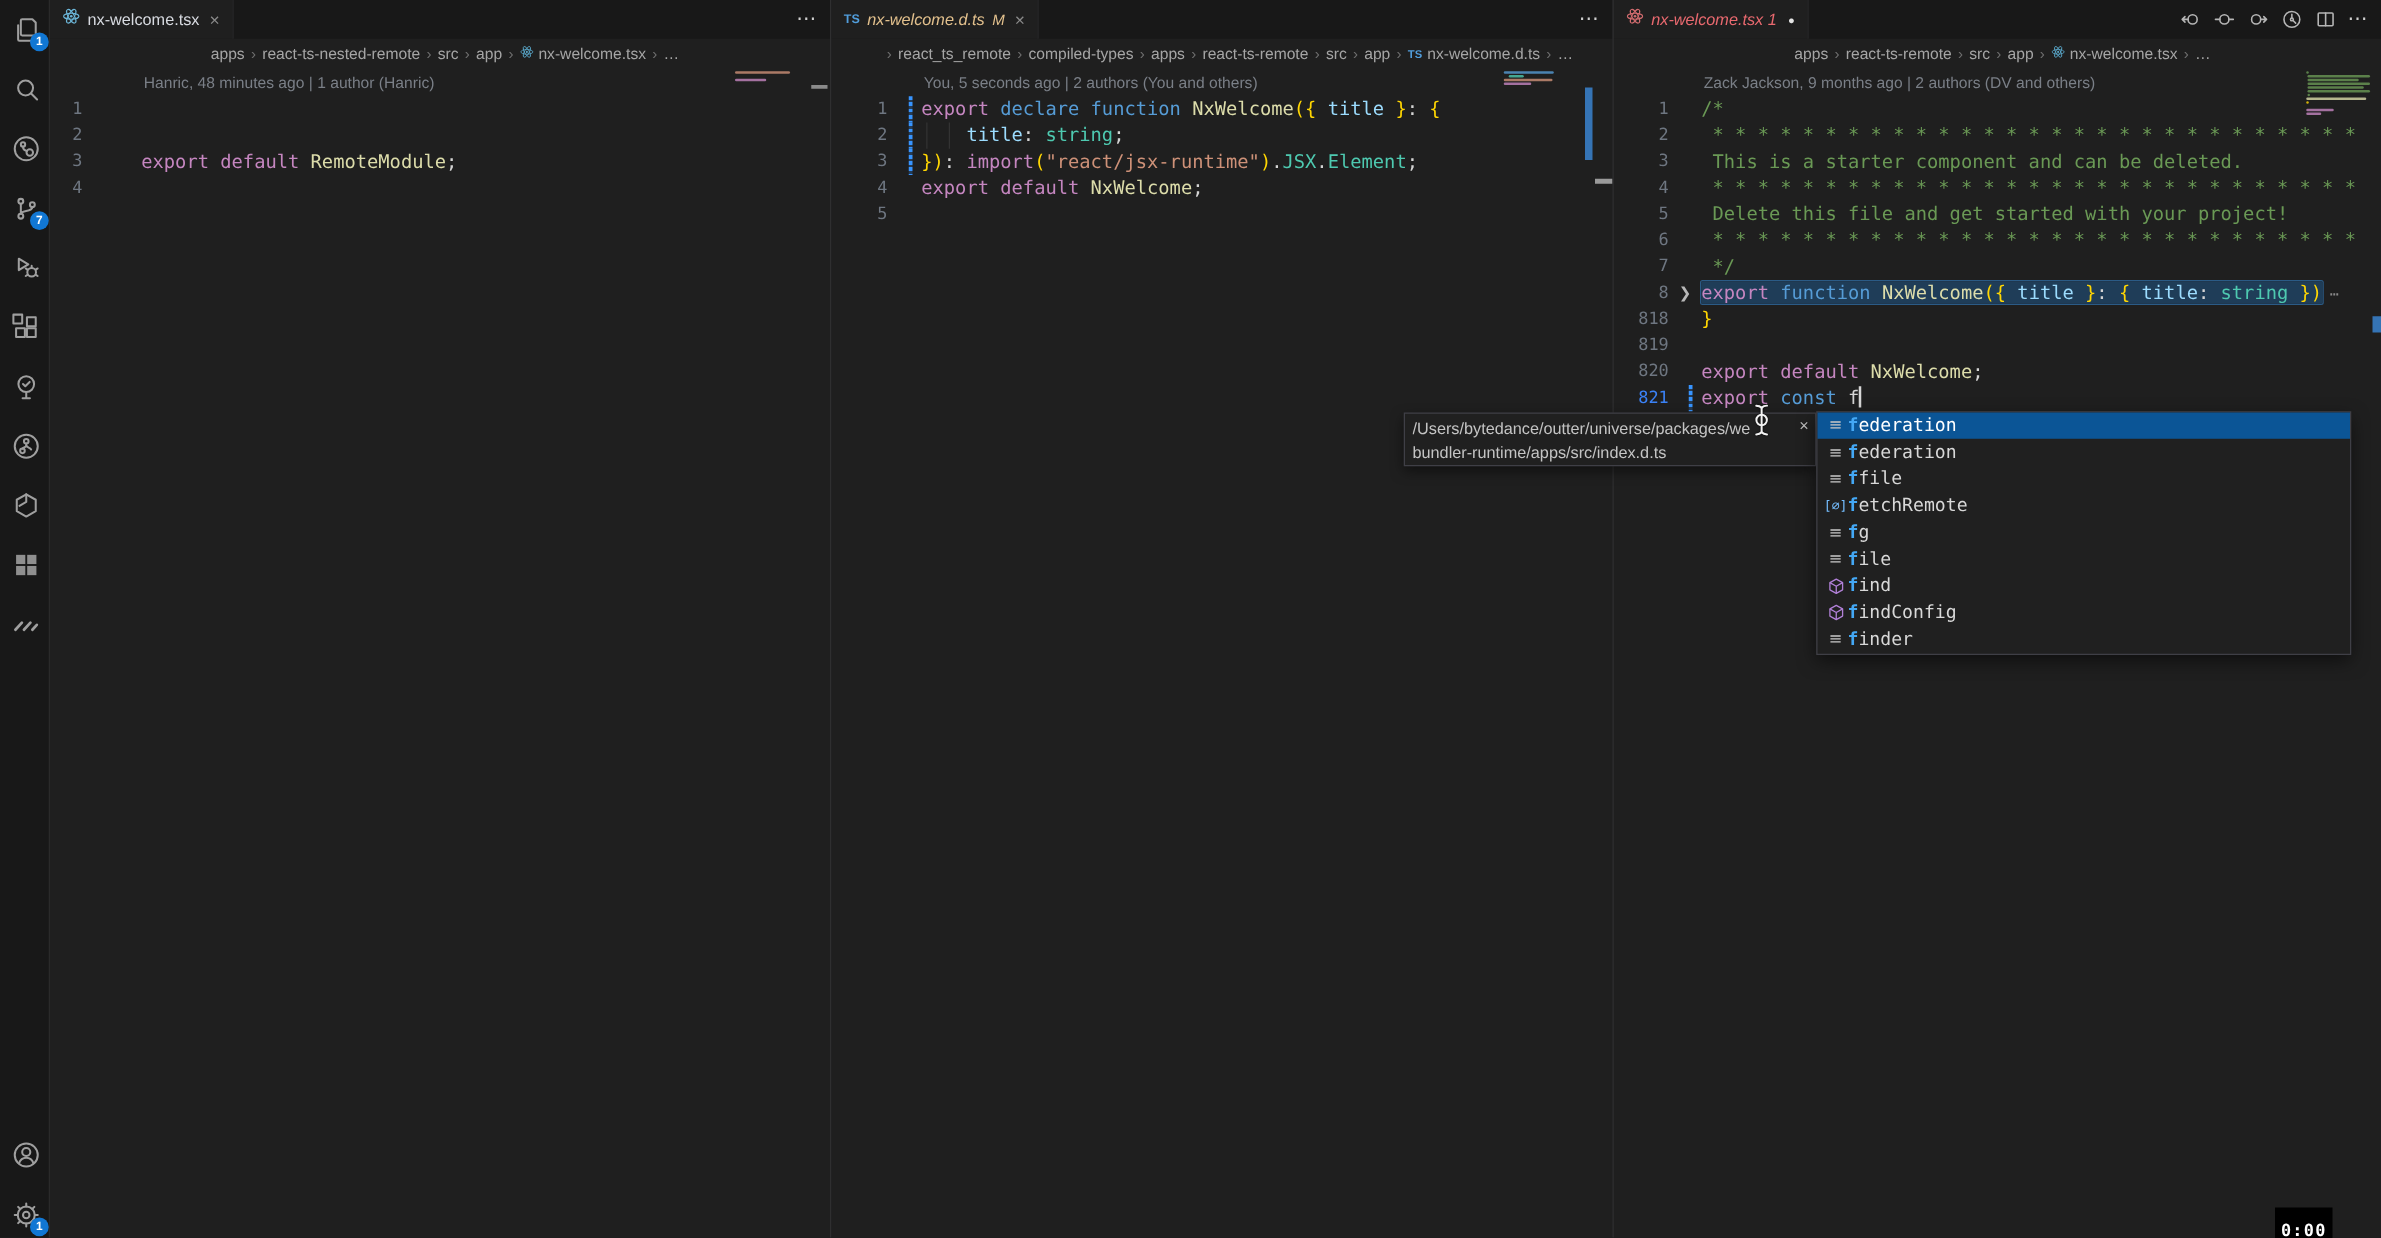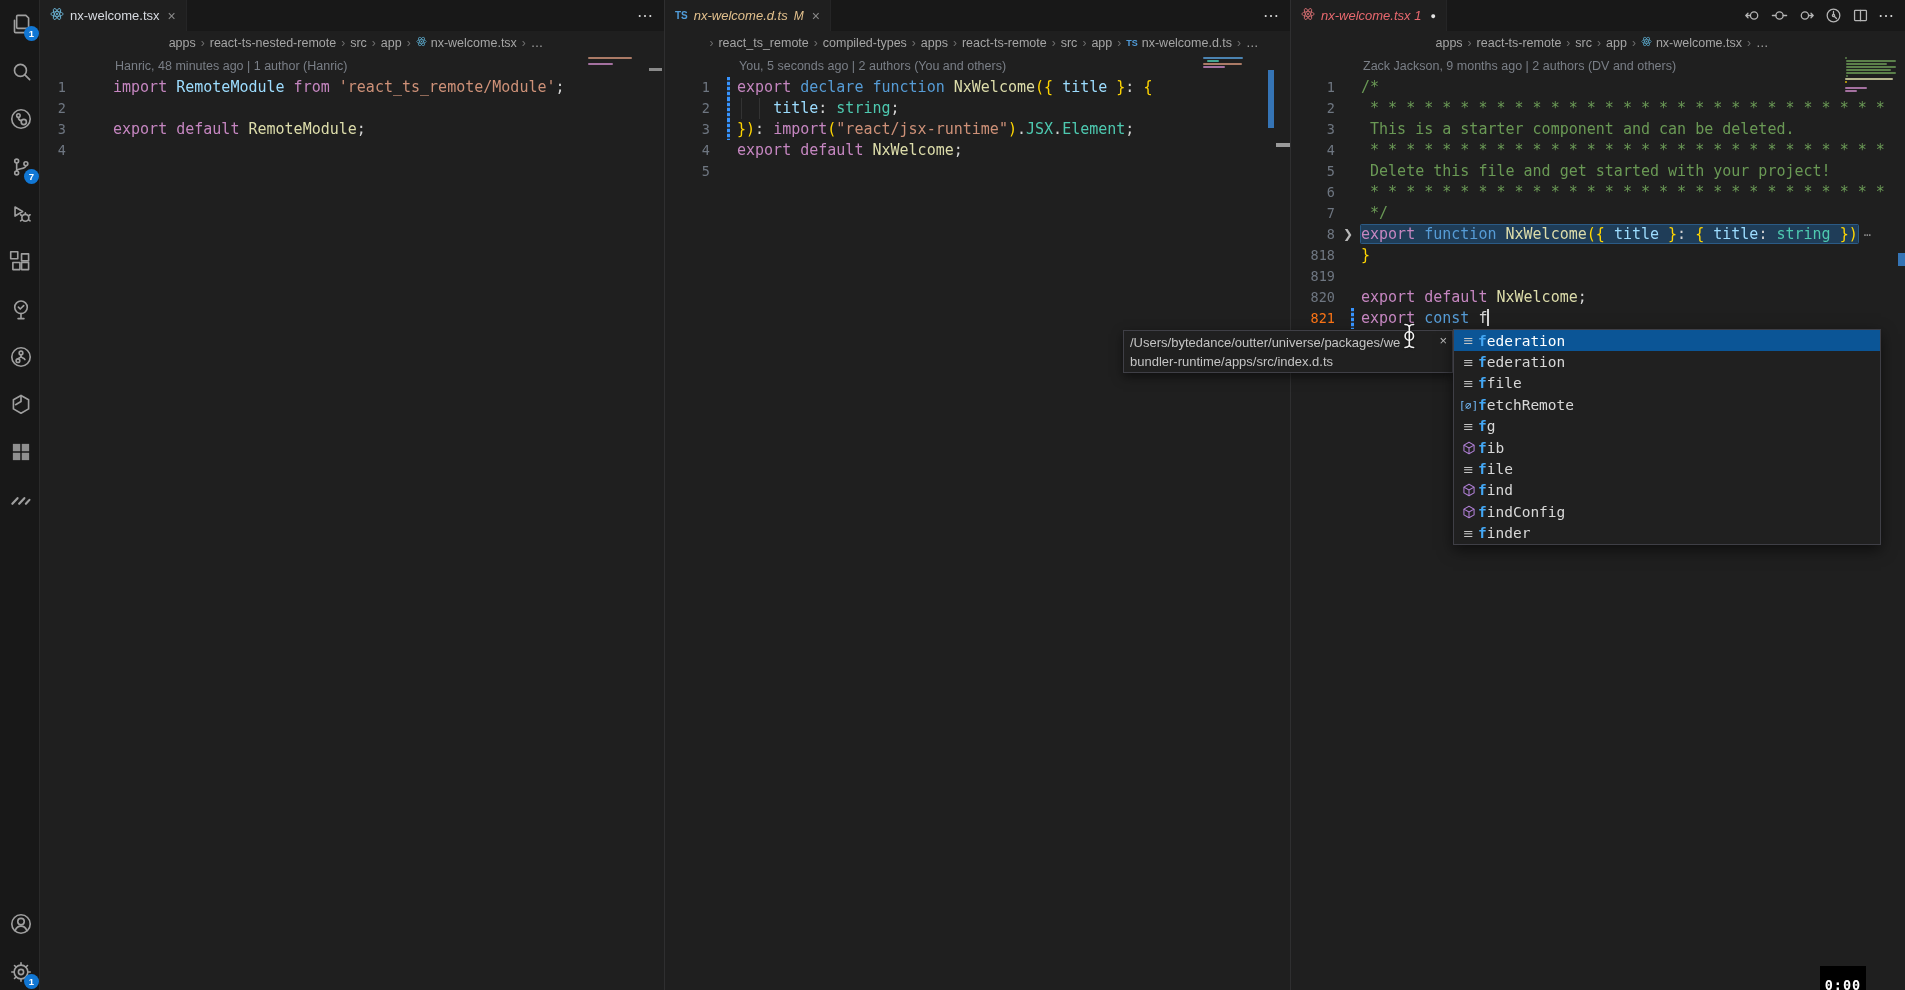--- a/index.html
+++ b/index.html
@@ -37,21 +37,21 @@
   .crumb { display:flex; align-items:center; cursor:pointer; }
   .crumb-sep { color:#6e6e6e; margin:0 5px; font-size:12px; }
 
   .codewrap { position:absolute; left:0; top:55px; right:0; bottom:0; }
   .blame { position:absolute; height:22px; line-height:22px; font-size:12.5px; color:#7a7f87;
     white-space:pre; }
   .cl { position:absolute; height:21px; line-height:21px; white-space:pre;
     font-family:"DejaVu Sans Mono", monospace; font-size:15px; color:#d4d4d4; }
   .lnum { position:absolute; height:21px; line-height:21px; text-align:right;
     font-family:"DejaVu Sans Mono", monospace; font-size:13.5px; color:#6e7681; }
-  .lnum.active { color:#f97316; }
+  .lnum.active { color:#3b82f6; }
   .fold { position:absolute; height:21px; line-height:21px; color:#b8b8b8; font-size:12px; cursor:pointer; }
   .modbar { position:absolute; width:3px;
     background:repeating-linear-gradient(180deg,#3794ff 0 3px, rgba(55,148,255,.25) 3px 5px); }
   .hl { background:#1f3d58; box-shadow:0 0 0 1px #2b5b86; border-radius:1px; }
   .fold-ellipsis { color:#8a8a8a; font-size:12px; margin-left:6px; }
   .caret { display:inline-block; width:2px; height:17px; background:#d7d7d7;
     vertical-align:middle; margin-bottom:3px; }
   .mini { position:absolute; height:2px; border-radius:1px; opacity:.8; }
   .deco { position:absolute; }
 
@@ -195,21 +195,20 @@
             <span>nx-welcome.tsx</span>
           </span>
           <span class="crumb-sep">›</span>
           <span class="crumb">
             <span>…</span>
           </span>
         </div>
         <div class="codewrap">
           <div class="blame" style="left: 75px; top: 0px;">Hanric, 48 minutes ago | 1 author (Hanric)</div>
           <div class="lnum" style="left: -12px; width: 38px; top: 22px;">1</div>
-          <div class="cl" style="left: 73px; top: 22px;"><span style="color: rgb(197, 134, 192);">import </span><span style="color: rgb(156, 220, 254);">RemoteModule</span><span style="color: rgb(197, 134, 192);"> from </span><span style="color: rgb(206, 145, 120);">'react_ts_remote/Module'</span><span style="color: rgb(212, 212, 212);">;</span></div>
           <div class="mini" style="left: 548px; top: 2px; width: 44px; background: rgb(206, 145, 120);"></div>
           <div class="lnum" style="left: -12px; width: 38px; top: 43px;">2</div>
           <div class="cl" style="left: 73px; top: 43px;"></div>
           <div class="lnum" style="left: -12px; width: 38px; top: 64px;">3</div>
           <div class="cl" style="left: 73px; top: 64px;"><span style="color: rgb(197, 134, 192);">export default </span><span style="color: rgb(220, 220, 170);">RemoteModule</span><span style="color: rgb(212, 212, 212);">;</span></div>
           <div class="mini" style="left: 548px; top: 8px; width: 24.64px; background: rgb(197, 134, 192);"></div>
           <div class="lnum" style="left: -12px; width: 38px; top: 85px;">4</div>
           <div class="cl" style="left: 73px; top: 85px;"></div>
         </div>
         <div class="deco" style="left: 609px; top: 68px; width: 13px; height: 3px; background: rgb(138, 138, 138);"></div>
@@ -431,29 +430,20 @@
       </div>
       <div class="s-row">
         <span class="s-ic s-ic-value">[∅]</span>
         <span class="s-label"><span class="s-match">f</span><span>etchRemote</span></span>
       </div>
       <div class="s-row">
         <span class="s-ic s-ic-word">≡</span>
         <span class="s-label"><span class="s-match">f</span><span>g</span></span>
       </div>
       <div class="s-row">
-        <span class="s-ic">
-          <svg width="14" height="14" viewBox="0 0 16 16" fill="none" stroke="#b180d7" stroke-width="1.2" stroke-linejoin="round">
-            <path d="M8 1.5l5.8 3.2v6.6L8 14.5l-5.8-3.2V4.7z"></path>
-            <path d="M2.2 4.7L8 8l5.8-3.3M8 8v6.5"></path>
-          </svg>
-        </span>
-        <span class="s-label"><span class="s-match">f</span><span>ib</span></span>
-      </div>
-      <div class="s-row">
         <span class="s-ic s-ic-word">≡</span>
         <span class="s-label"><span class="s-match">f</span><span>ile</span></span>
       </div>
       <div class="s-row">
         <span class="s-ic">
           <svg width="14" height="14" viewBox="0 0 16 16" fill="none" stroke="#b180d7" stroke-width="1.2" stroke-linejoin="round">
             <path d="M8 1.5l5.8 3.2v6.6L8 14.5l-5.8-3.2V4.7z"></path>
             <path d="M2.2 4.7L8 8l5.8-3.3M8 8v6.5"></path>
           </svg>
         </span>

